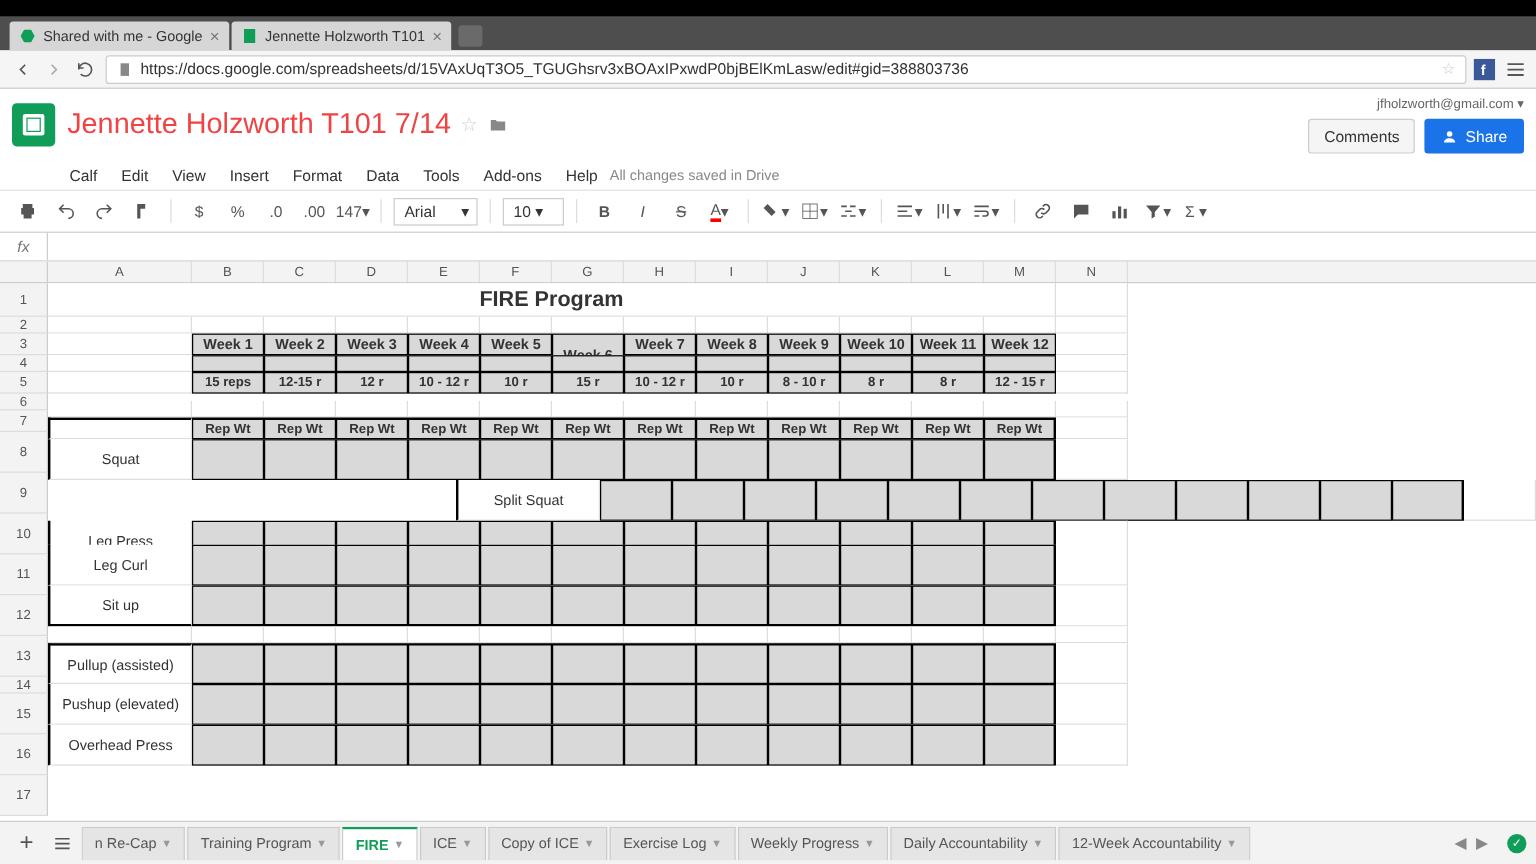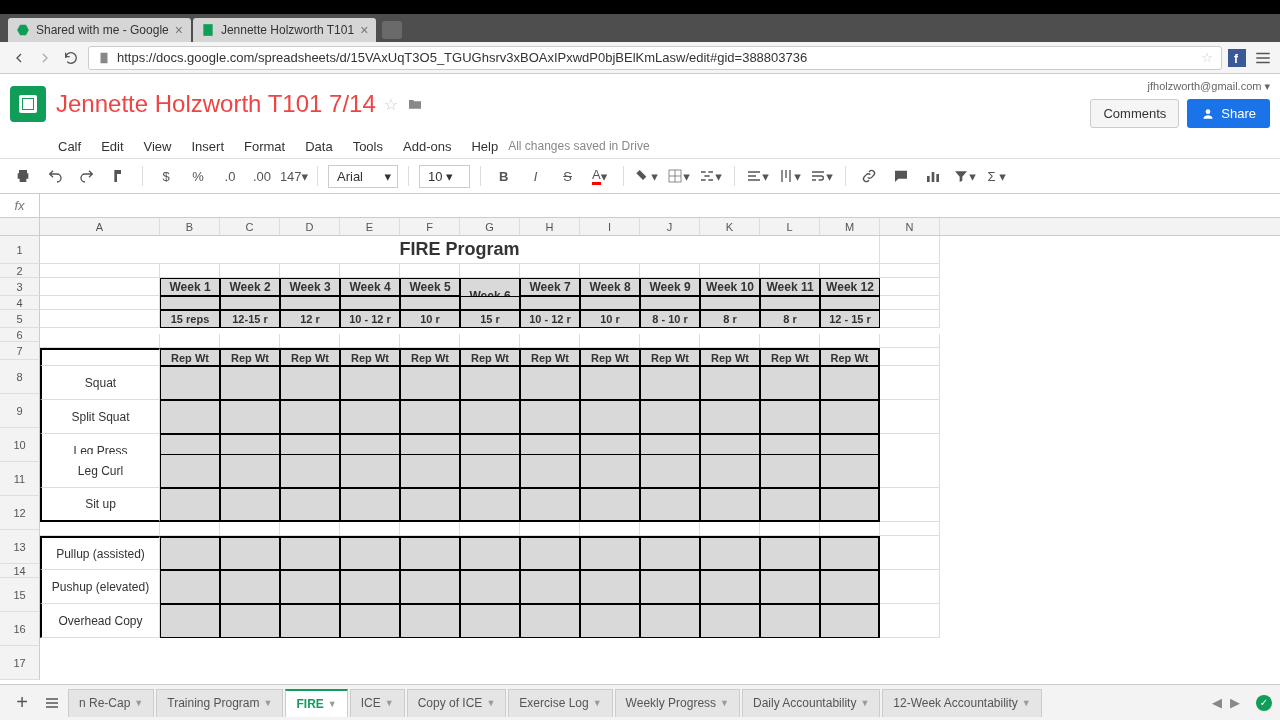--- a/index.html
+++ b/index.html
@@ -436,21 +436,21 @@
           <div class="cell data-cell" style="width: 60px; height: 34px;"></div>
           <div class="cell data-cell" style="width: 60px; height: 34px;"></div>
           <div class="cell data-cell" style="width: 60px; height: 34px;"></div>
           <div class="cell data-cell" style="width: 60px; height: 34px;"></div>
           <div class="cell data-cell" style="width: 60px; height: 34px;"></div>
           <div class="cell data-cell" style="width: 60px; height: 34px;"></div>
           <div class="cell data-cell" style="width: 60px; height: 34px;"></div>
           <div class="cell data-cell thick-right" style="width: 60px; height: 34px;"></div>
           <div class="cell " style="width: 60px; height: 34px;"></div>
         </div>
-        <div class="grid-row" style="height: 34px;">
+        <div class="grid-row" style="height: 34px; justify-content: flex-end;">
           <div class="cell exercise-cell thick-left" style="width: 120px; height: 34px;">Split Squat</div>
           <div class="cell data-cell" style="width: 60px; height: 34px;"></div>
           <div class="cell data-cell" style="width: 60px; height: 34px;"></div>
           <div class="cell data-cell" style="width: 60px; height: 34px;"></div>
           <div class="cell data-cell" style="width: 60px; height: 34px;"></div>
           <div class="cell data-cell" style="width: 60px; height: 34px;"></div>
           <div class="cell data-cell" style="width: 60px; height: 34px;"></div>
           <div class="cell data-cell" style="width: 60px; height: 34px;"></div>
           <div class="cell data-cell" style="width: 60px; height: 34px;"></div>
           <div class="cell data-cell" style="width: 60px; height: 34px;"></div>
@@ -549,21 +549,21 @@
           <div class="cell data-cell" style="width: 60px; height: 34px;"></div>
           <div class="cell data-cell" style="width: 60px; height: 34px;"></div>
           <div class="cell data-cell" style="width: 60px; height: 34px;"></div>
           <div class="cell data-cell" style="width: 60px; height: 34px;"></div>
           <div class="cell data-cell" style="width: 60px; height: 34px;"></div>
           <div class="cell data-cell" style="width: 60px; height: 34px;"></div>
           <div class="cell data-cell thick-right" style="width: 60px; height: 34px;"></div>
           <div class="cell " style="width: 60px; height: 34px;"></div>
         </div>
         <div class="grid-row" style="height: 34px;">
-          <div class="cell exercise-cell thick-left" style="width: 120px; height: 34px;">Overhead Copy</div>
+          <div class="cell exercise-cell thick-left" style="width: 120px; height: 34px;">Overhead Press</div>
           <div class="cell data-cell" style="width: 60px; height: 34px;"></div>
           <div class="cell data-cell" style="width: 60px; height: 34px;"></div>
           <div class="cell data-cell" style="width: 60px; height: 34px;"></div>
           <div class="cell data-cell" style="width: 60px; height: 34px;"></div>
           <div class="cell data-cell" style="width: 60px; height: 34px;"></div>
           <div class="cell data-cell" style="width: 60px; height: 34px;"></div>
           <div class="cell data-cell" style="width: 60px; height: 34px;"></div>
           <div class="cell data-cell" style="width: 60px; height: 34px;"></div>
           <div class="cell data-cell" style="width: 60px; height: 34px;"></div>
           <div class="cell data-cell" style="width: 60px; height: 34px;"></div>

